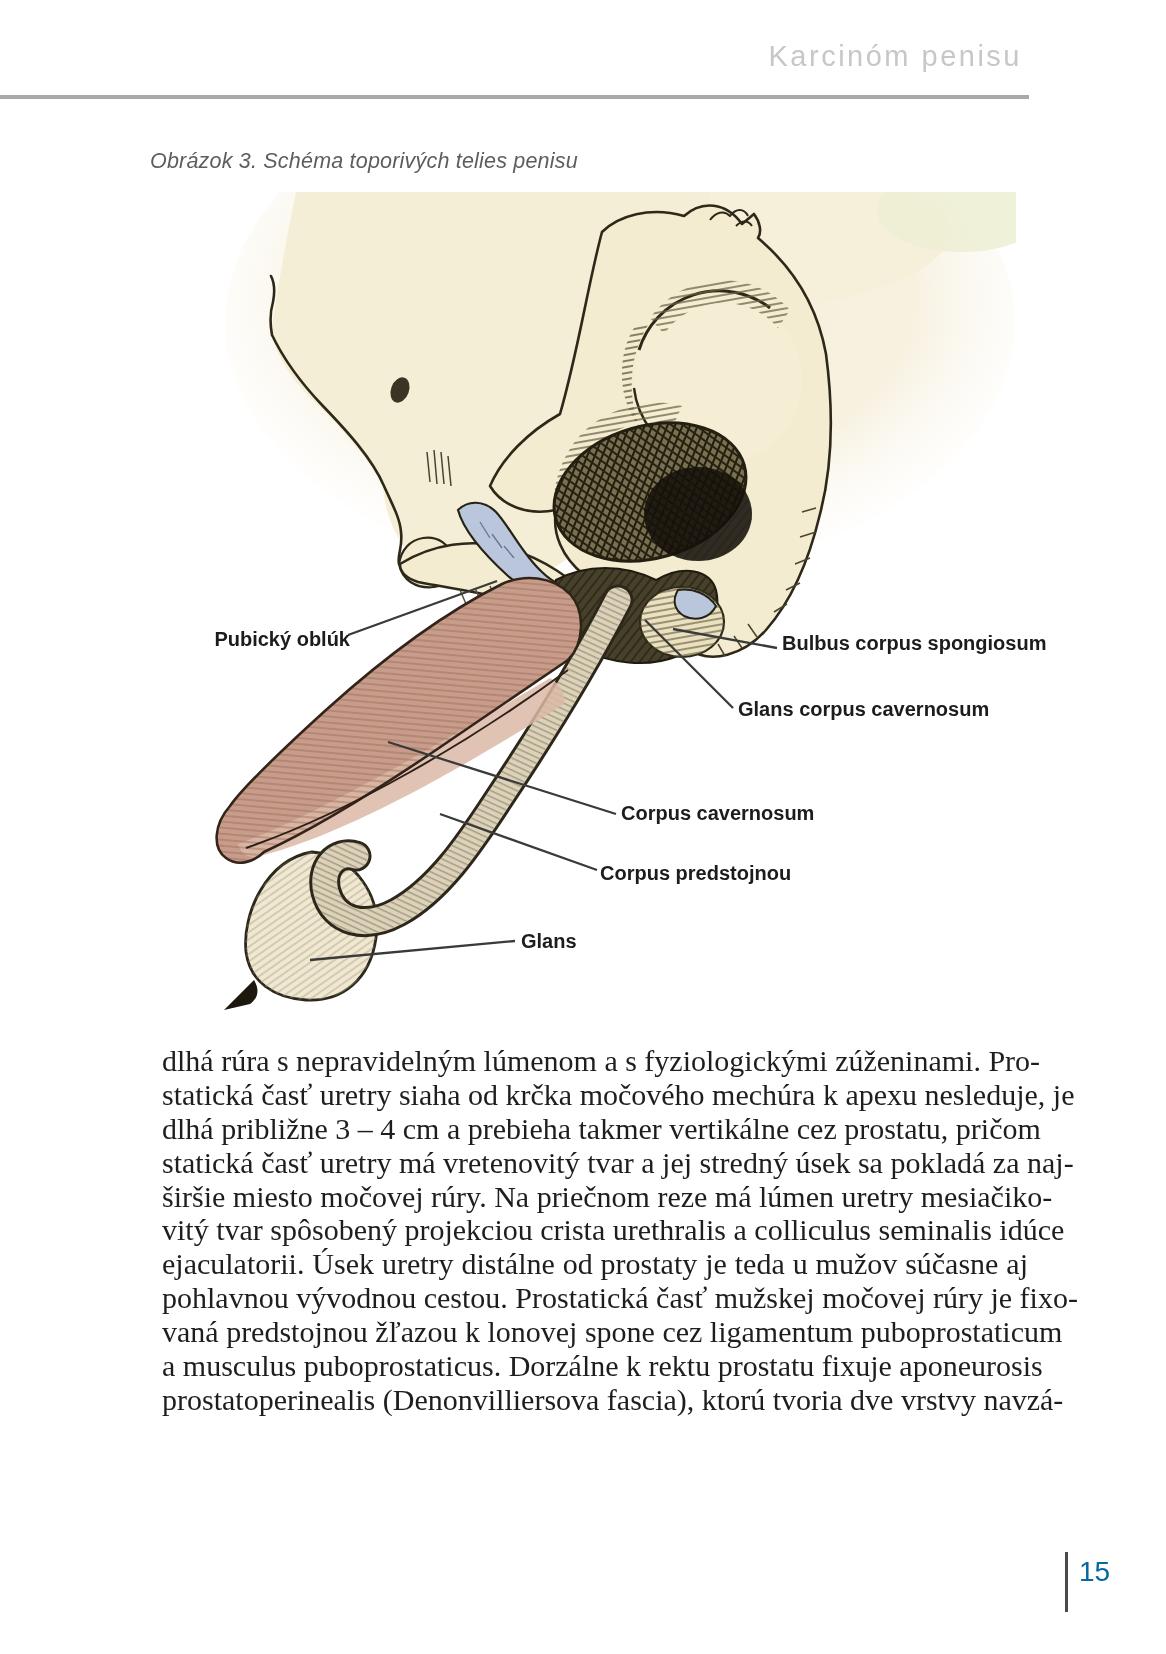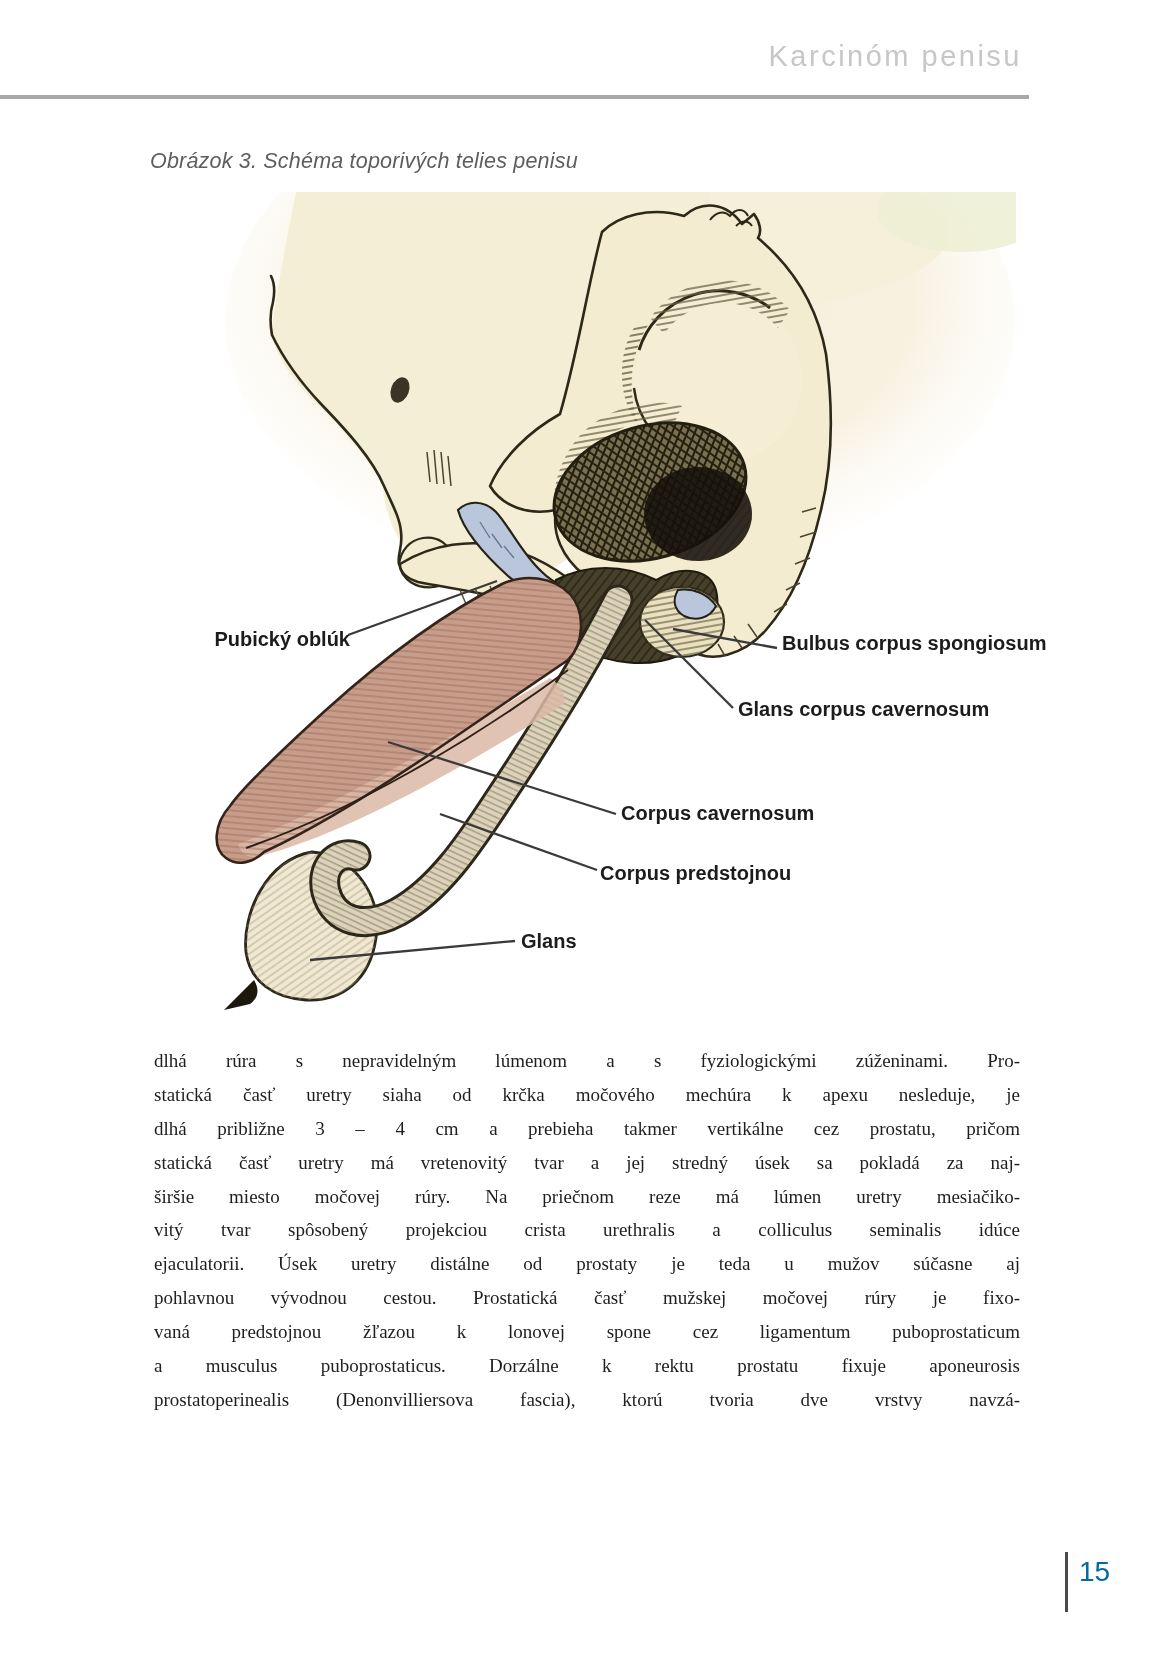--- a/index.html
+++ b/index.html
@@ -13,22 +13,22 @@
   .figure{position:absolute;left:150px;top:192px;width:866px;height:826px;}
   .figure svg{position:absolute;left:0;top:0;}
   .fig-label{position:absolute;font-weight:700;font-size:20px;color:#1c1c1c;white-space:nowrap;
         font-family:"Liberation Sans",sans-serif;}
   .lbl-pubic{left:55px;top:436px;width:145px;text-align:right;}
   .lbl-bulbus{left:632px;top:440px;}
   .lbl-crus{left:588px;top:506px;}
   .lbl-cav{left:471px;top:610px;}
   .lbl-spon{left:450px;top:670px;}
   .lbl-glans{left:371px;top:738px;}
-  .bodytext{position:absolute;left:154px;top:1044px;width:866px;
-        font-family:"Liberation Serif",serif;font-size:19px;color:#1e1e1e;}
+  .bodytext{position:absolute;left:162px;top:1044px;width:866px;
+        font-family:"Liberation Serif",serif;font-size:30px;color:#1e1e1e;}
   .bodytext .ln{display:block;height:33.9px;line-height:33.9px;text-align:justify;
         text-align-last:justify;white-space:nowrap;}
   .pagenum-bar{position:absolute;left:1065px;top:1552px;width:3px;height:60px;background:#4a4a4a;}
   .pagenum{position:absolute;left:1079px;top:1556px;font-size:28px;color:#0369a1;}
 </style>
 </head>
 <body>
 
 <div class="page">
 

